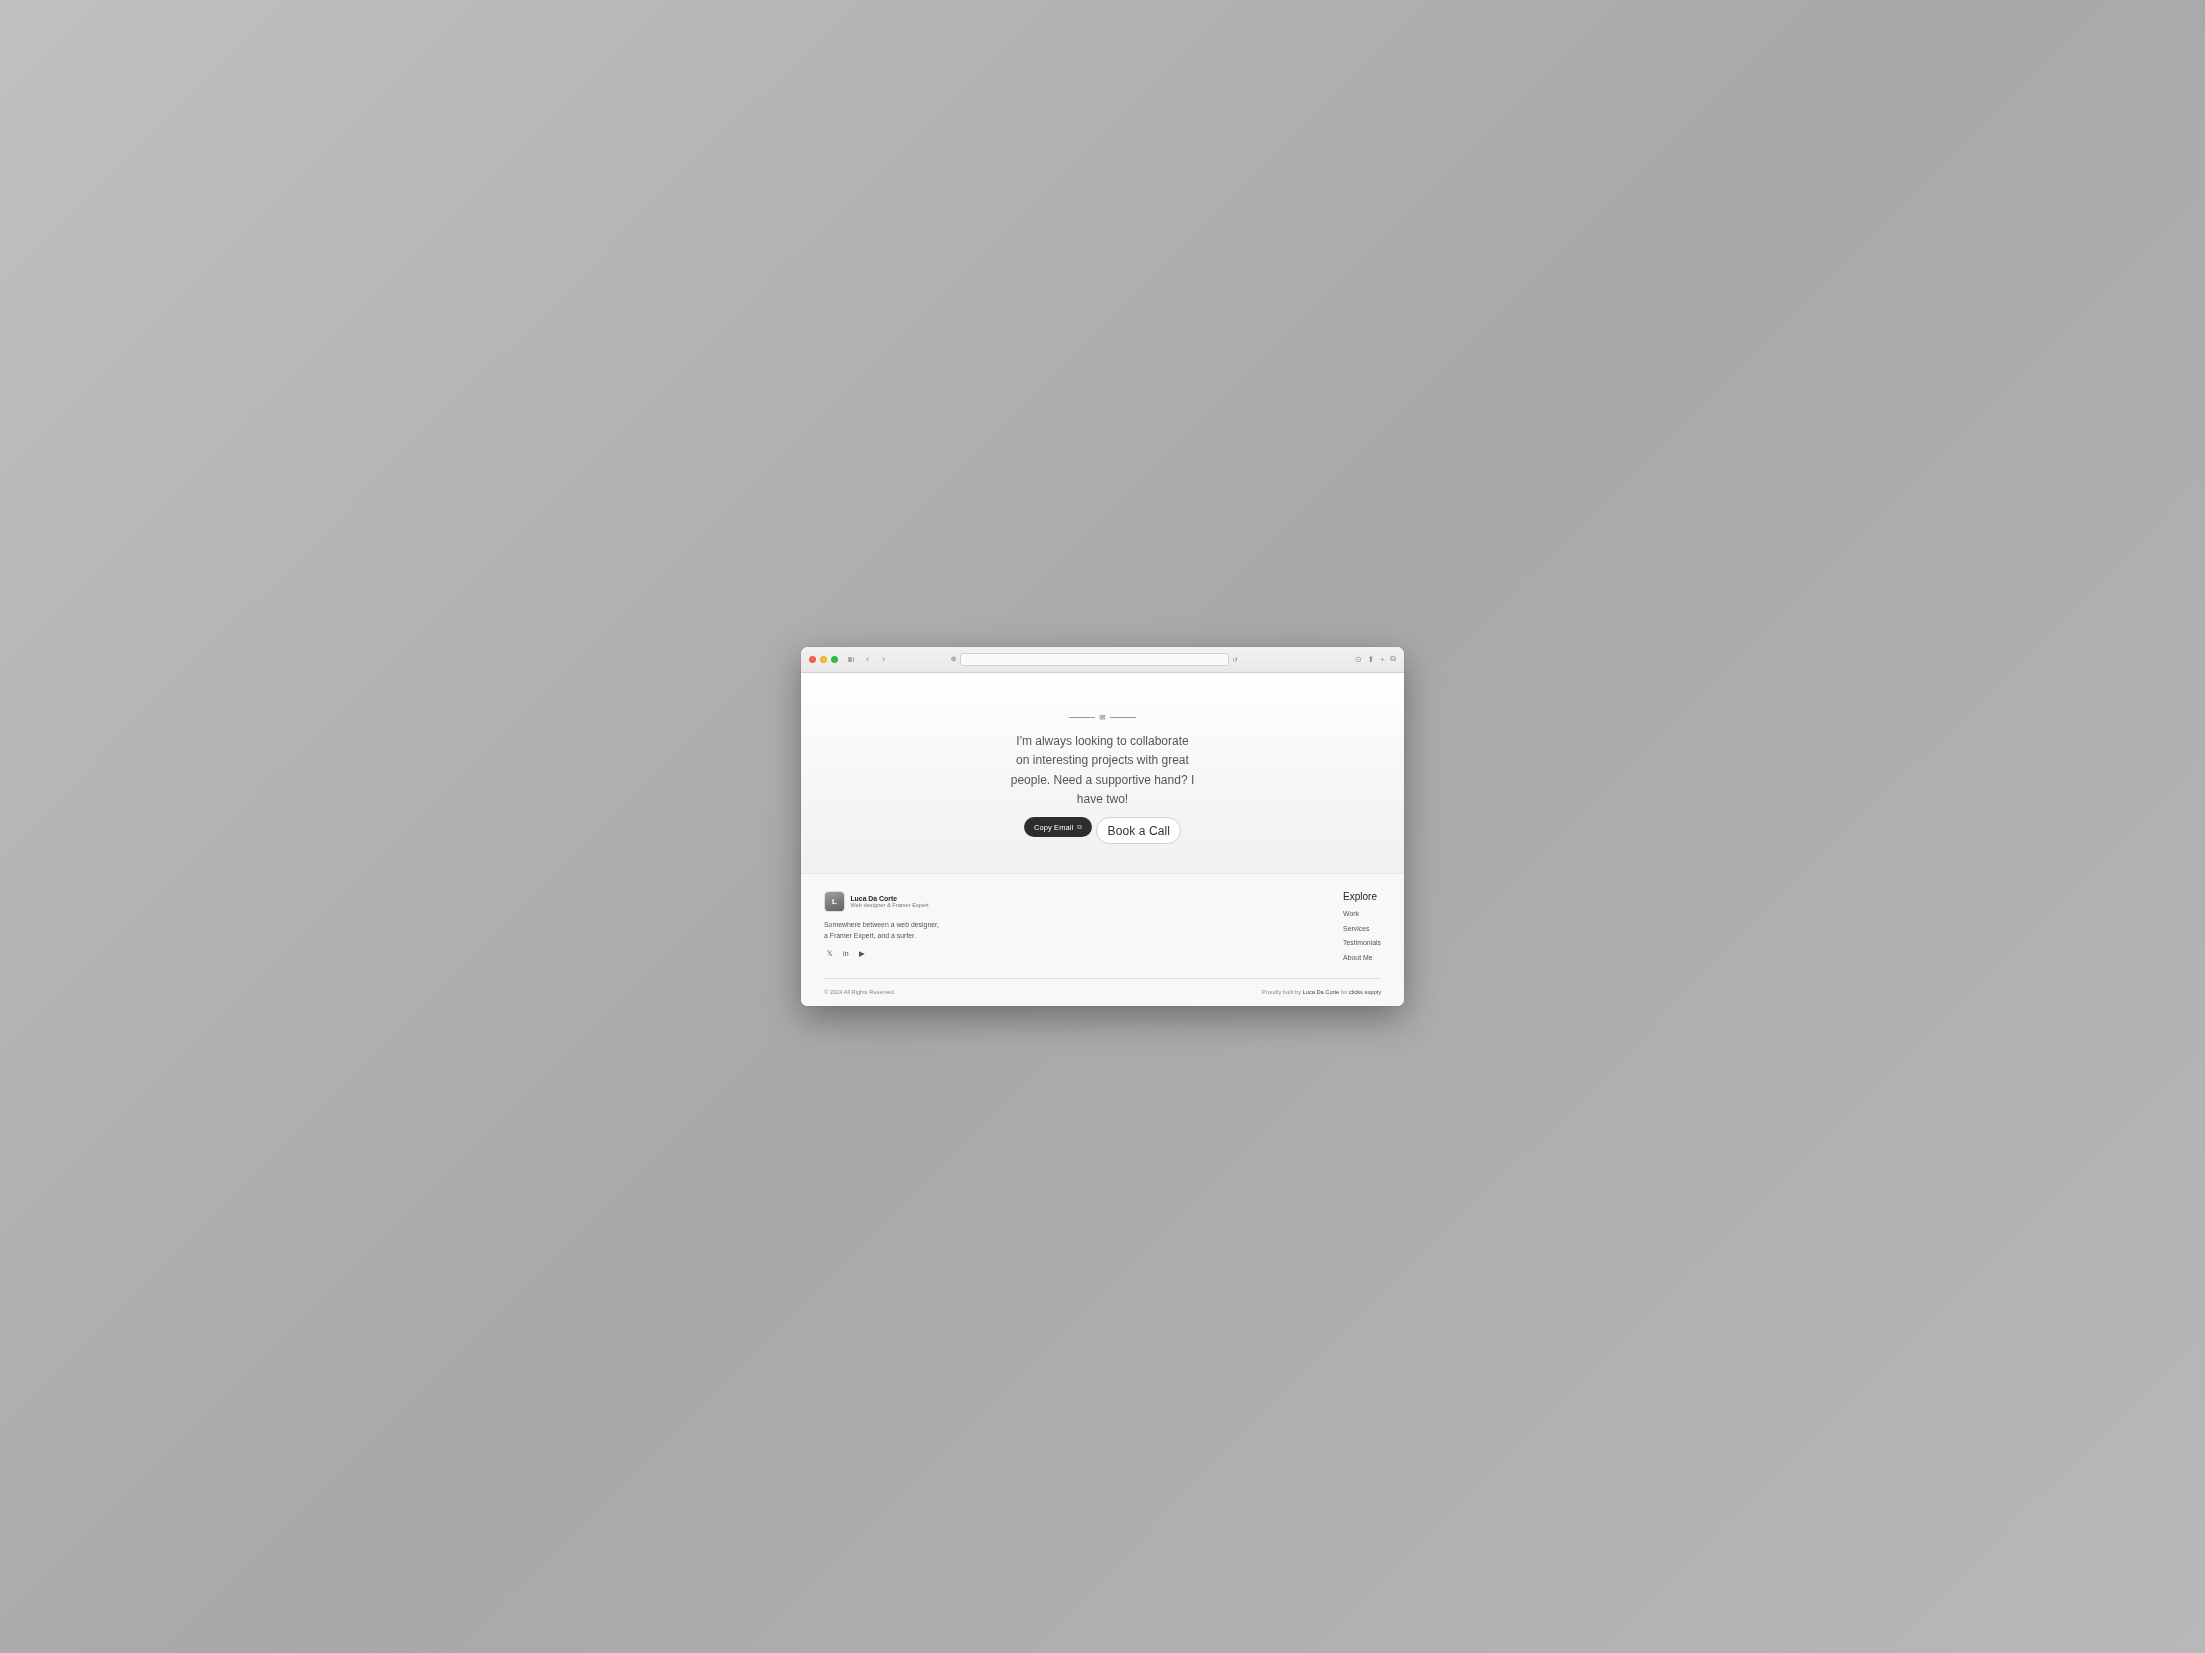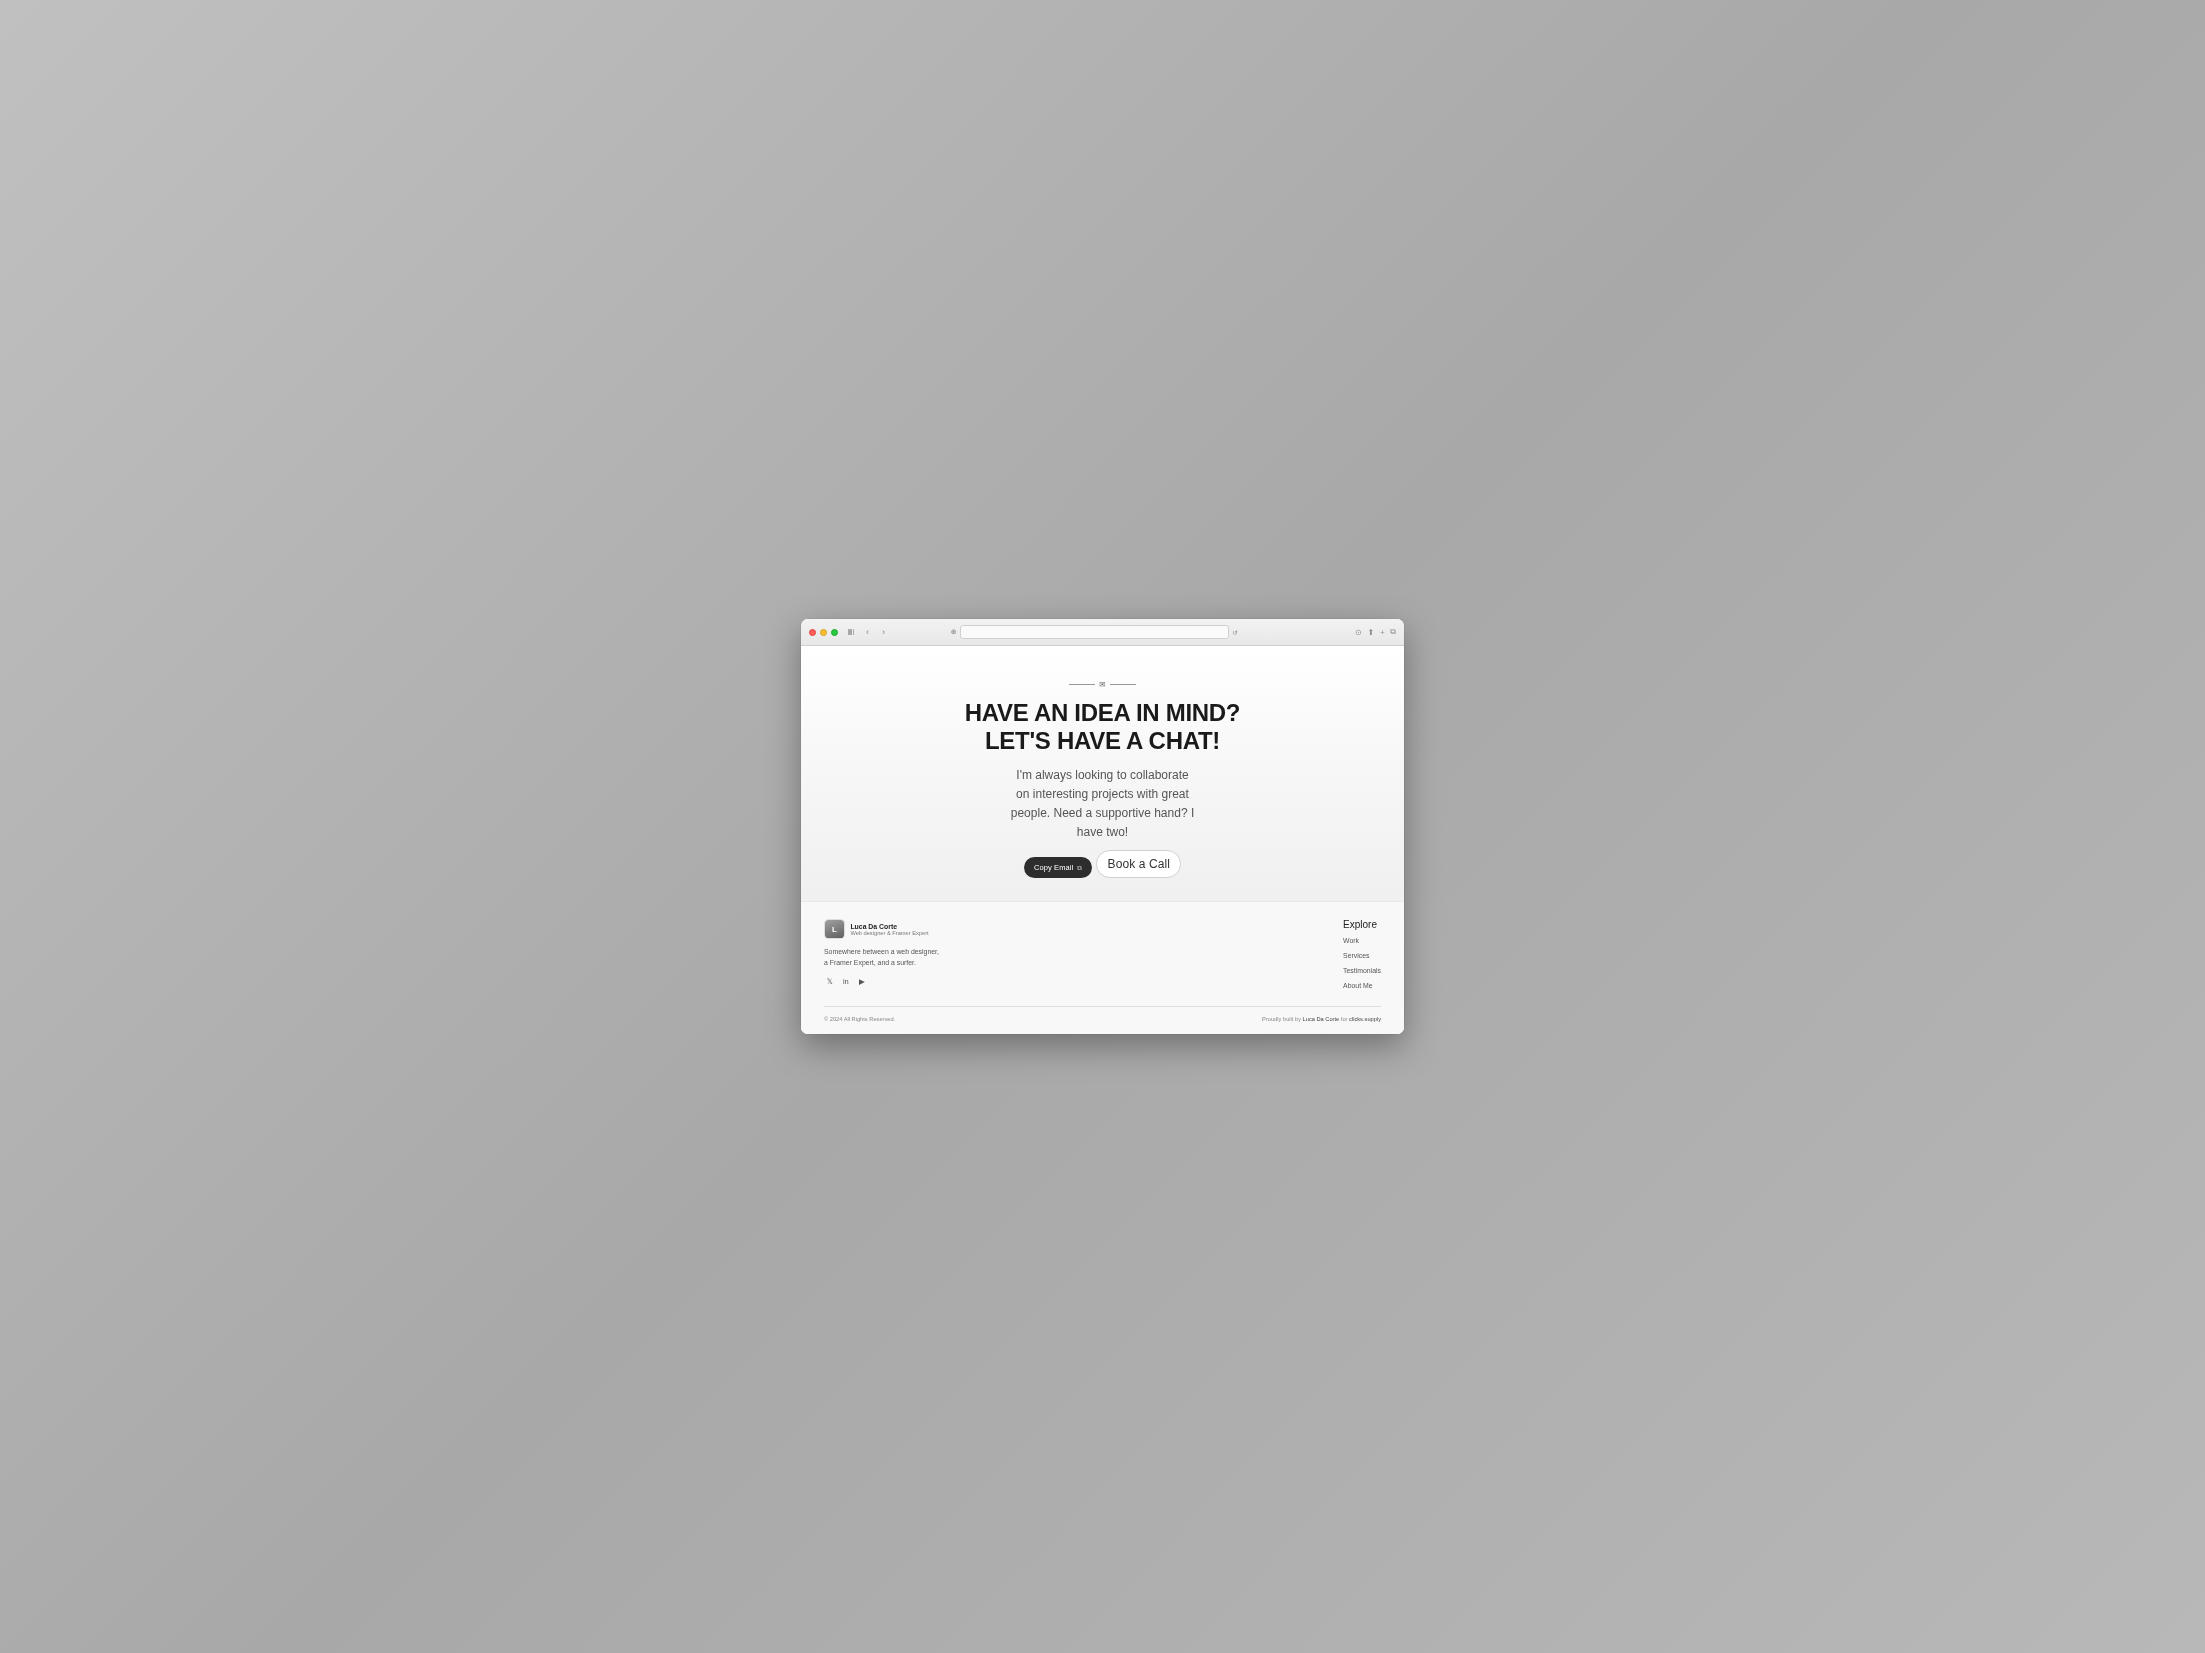--- a/index.html
+++ b/index.html
@@ -197,21 +197,21 @@
       font-size: 12px;
       color: #555;
       line-height: 1.6;
       max-width: 184px;
       margin-bottom: 8px;
     }
 
     .cta-buttons {
       display: flex;
       gap: 4px;
-      align-items: flex-end;
+      align-items: flex-start;
     }
 
     .btn-copy-email {
       background: #2d2d2d;
       color: #fff;
       border: none;
       padding: 5.7px 10.3px;
       border-radius: 13.8px;
       font-size: 7.5px;
       font-weight: 500;
@@ -413,24 +413,20 @@
 
     <div class="page-content">
 
       <div class="hero-section">
         <div class="email-decoration">
           <div class="deco-line"></div>
           <span class="email-icon-small">✉</span>
           <div class="deco-line"></div>
         </div>
 
-        <h1 class="hero-title">
-          <span>HAVE AN IDEA IN MIND?</span><br>
-          <span>LET'S HAVE A CHAT!</span>
-        </h1>
 
         <p class="hero-subtitle">I'm always looking to collaborate on interesting projects with great people. Need a supportive hand? I have two!</p>
 
         <div class="cta-buttons">
           <button class="btn-copy-email">
             <span>Copy Email</span>
             <span class="copy-icon">⧉</span>
           </button>
           <button class="btn-book-call">
             <span>Book a Call</span>

